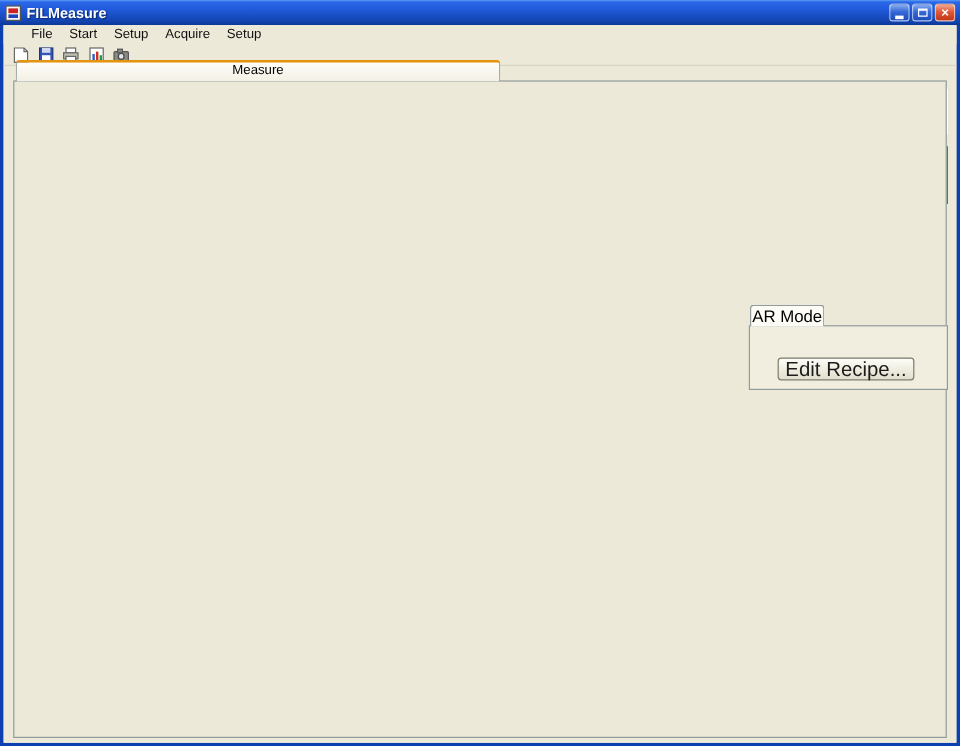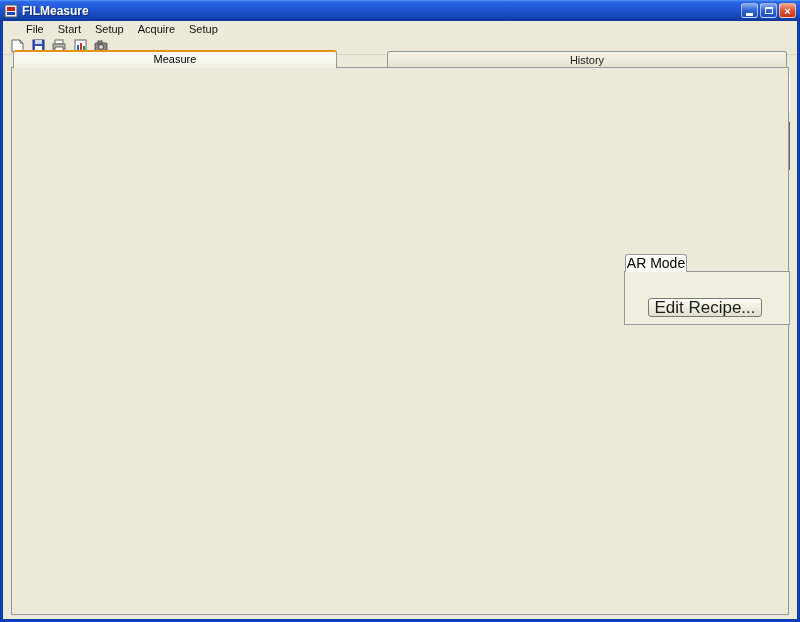--- a/index.html
+++ b/index.html
@@ -23,21 +23,21 @@
   .client{position:absolute;top:21px;left:0;right:0;bottom:0;background:#ece9d8;}
   .menubar{position:absolute;top:0;left:0;right:0;height:16px;display:flex;align-items:center;
     padding-left:16px;background:#ece9d8;}
   .menu-item{font-size:11px;padding:1px 7px;color:#111;cursor:default;}
   .toolbar{position:absolute;top:16px;left:0;right:0;height:17px;display:flex;align-items:center;
     gap:3px;padding-left:5px;border-bottom:1px solid #d8d4c4;}
   .tbtn{width:18px;height:15px;display:flex;align-items:center;justify-content:center;cursor:pointer;}
   
   .main-tab{position:absolute;box-sizing:border-box;text-align:center;font-size:11px;
     border:1px solid #919b9c;border-bottom:none;border-radius:3px 3px 0 0;cursor:pointer;}
-  .tab-measure{left:10px;width:324px;top:29px;height:18px;line-height:15px;
+  .tab-measure{left:10px;width:404px;top:29px;height:18px;line-height:15px;
     background:linear-gradient(#fefdf9,#f2f0e4);border-top:2px solid #e59410;z-index:3;}
   .tab-history{left:384px;width:400px;top:30px;height:17px;line-height:16px;
     background:linear-gradient(#f4f2e8,#e6e2d0);color:#222;z-index:1;}
   .content-panel{position:absolute;left:8px;right:8px;top:46px;height:546px;
     background:#ece9d8;border:1px solid #919b9c;z-index:2;}
   
   .lbl{position:absolute;font-size:11px;color:#111;}
   .lbl.dim{color:#6d6d6d;}
   .lbl.r{text-align:right;}
   .field{position:absolute;border:1px solid #7f9db9;background:#fff;font-size:11px;
@@ -147,21 +147,20 @@
       <span class="tbtn">
         <svg width="14" height="12" viewBox="0 0 14 12">
             <rect x="1" y="3" width="12" height="8" rx="1" fill="#8a8a80" stroke="#555"></rect>
             <rect x="4" y="1" width="4" height="3" fill="#8a8a80" stroke="#555"></rect>
             <circle cx="7" cy="7" r="2.4" fill="#dde6ee" stroke="#444"></circle>
           </svg>
       </span>
     </div>
 
     <div class="main-tab tab-measure">Measure</div>
-    <div class="main-tab tab-history">History</div>
     <div class="content-panel"></div>
 
     <div class="lbl r" style="left:14px;top:63px;width:62px;">Sample ID:</div>
     <input class="field" style="left: 80px; top: 60px; width: 104px; height: 17px;" value="AR - HC Lens">
     <div class="lbl r" style="left:14px;top:83px;width:62px;">Operator ID:</div>
     <input class="field" style="left: 80px; top: 80px; width: 104px; height: 17px;" value="Operator1">
 
     <div class="lbl r dim" style="left:188px;top:63px;width:90px;">Wavelength (nm):</div>
     <input class="field off" style="left: 282px; top: 61px; width: 48px; height: 15px;" readonly="" value="">
     <div class="lbl r dim" style="left:188px;top:83px;width:90px;">Reflectance:</div>

